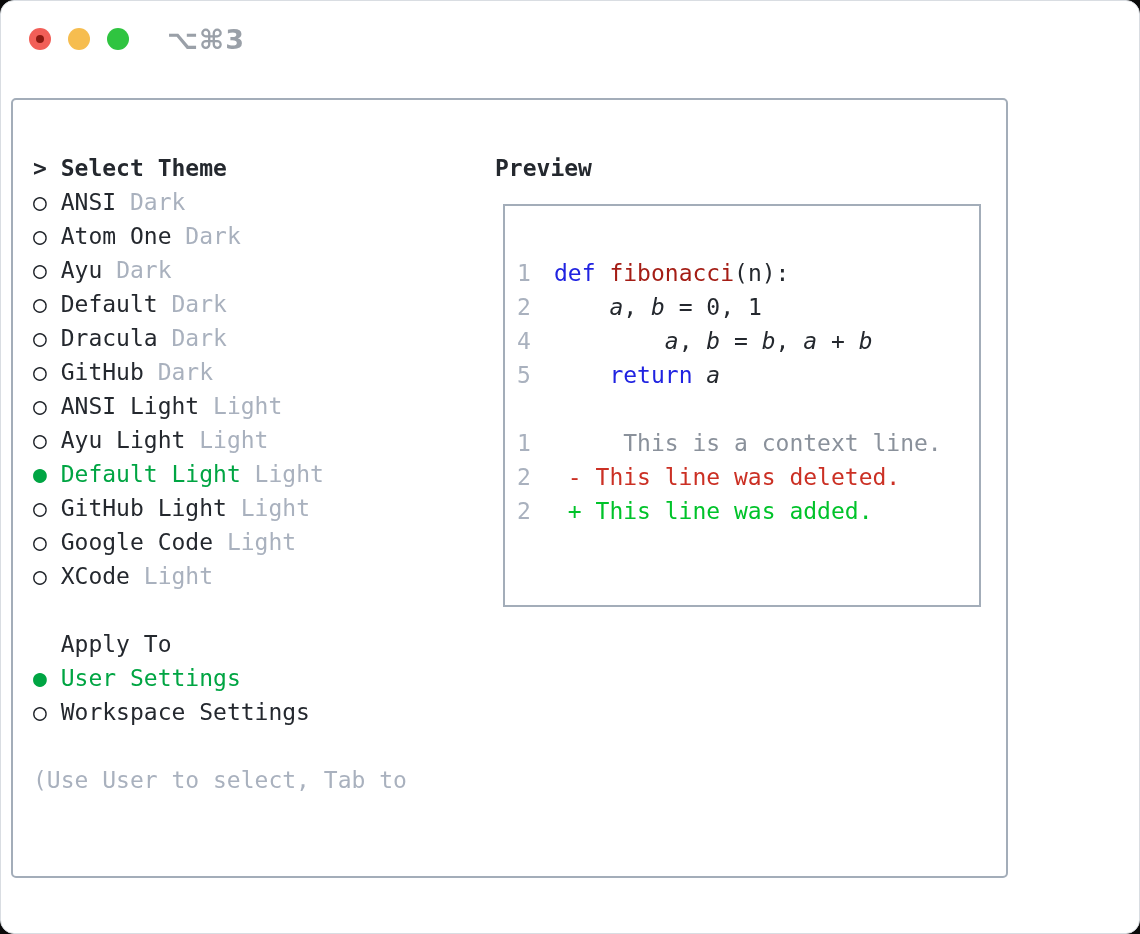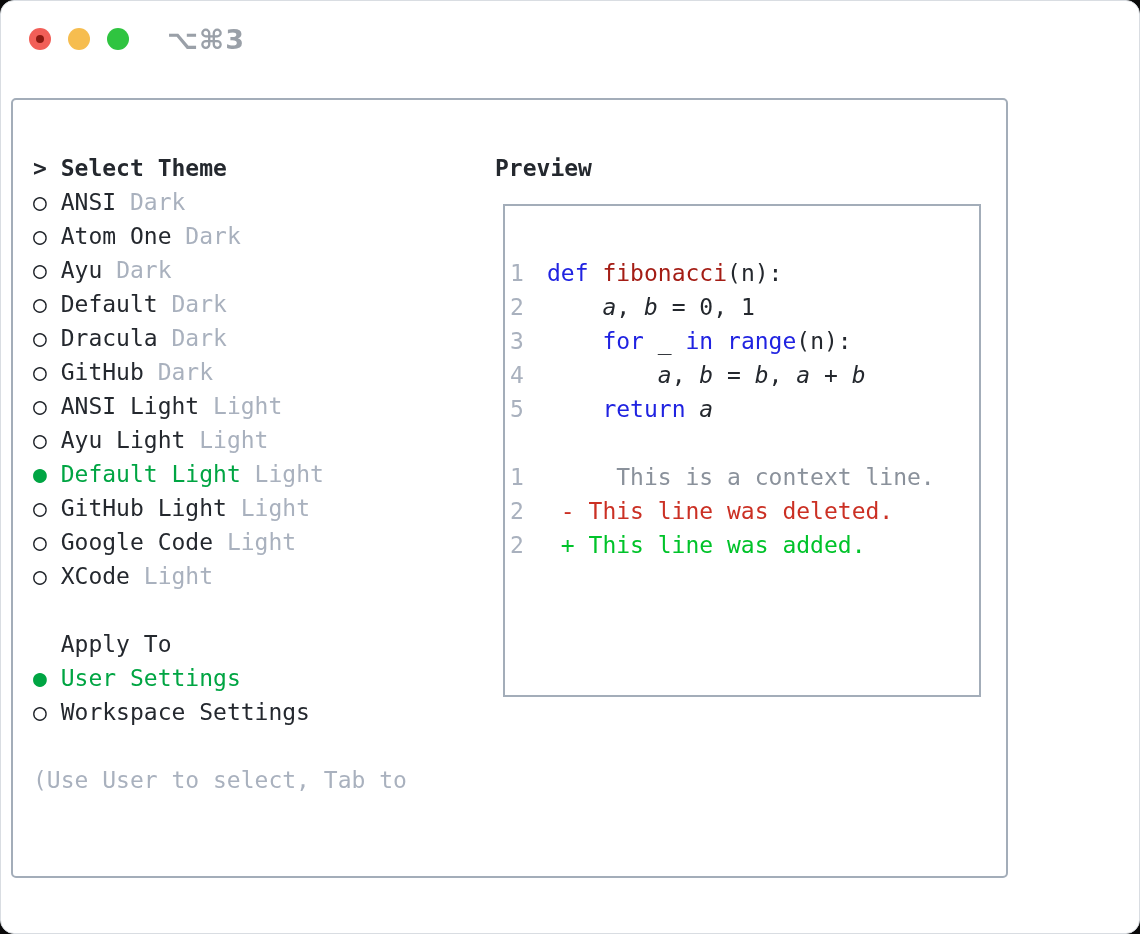--- a/index.html
+++ b/index.html
@@ -41,23 +41,23 @@
   .row.selected .marker, .row.selected .name, .row.selected .label{ color:var(--accent-green); }
   .row.spacer{ height:34px; }
   .row.hint{ color:var(--muted-gray); }
 
   
   .preview-title{
     position:absolute; left:482px; top:51px; height:34px; line-height:34px;
     font-size:23px; font-weight:bold; color:var(--text);
   }
   .preview-box{
-    position:absolute; left:490px; top:104px; width:478px; height:493px;
+    position:absolute; left:490px; top:104px; width:478px; height:403px;
     border:2px solid var(--panel-border); background:#fff;
-    padding:50px 0 0 5px; overflow:hidden;
+    padding:50px 0 0 12px; overflow:hidden;
   }
   .pline{ height:34px; line-height:34px; font-size:23px; white-space:pre; }
   .lnum{ display:inline-block; width:37px; color:var(--muted-gray); }
   .seg.plain{ color:var(--text); }
   .seg.keyword{ color:var(--keyword-blue); }
   .seg.function{ color:var(--function-red); }
   .seg.variable{ color:var(--text); font-style:italic; }
   .seg.context{ color:var(--context-gray);text-align:right; }
   .seg.deleted{ color:var(--deleted-red);margin-top:16px; }
   .seg.added{ color:var(--added-green); }
@@ -94,21 +94,20 @@
         <div class="row "><span class="marker"> </span><span> </span><span class="name">Apply To</span></div>
         <div class="row selected"><span class="marker">●</span><span> </span><span class="label name">User Settings</span></div>
         <div class="row "><span class="marker">○</span><span> </span><span class="label name">Workspace Settings</span></div>
         <div class="row spacer"></div>
         <div class="row hint">(Use User to select, Tab to</div>
       </div>
     <div class="preview-title">Preview</div>
     <div class="preview-box" id="preview">
         <div class="pline"><span class="lnum">1</span><span class="seg keyword">def</span><span class="seg plain"> </span><span class="seg function">fibonacci</span><span class="seg plain">(n):</span></div>
         <div class="pline"><span class="lnum">2</span><span class="seg plain">    </span><span class="seg variable">a</span><span class="seg plain">, </span><span class="seg variable">b</span><span class="seg plain"> = 0, 1</span></div>
-        <div class="pline"><span class="lnum">3</span><span class="seg plain">    </span><span class="seg keyword">for</span><span class="seg plain"> _ </span><span class="seg keyword">in</span><span class="seg plain"> </span><span class="seg keyword">range</span><span class="seg plain">(n):</span></div>
         <div class="pline"><span class="lnum">4</span><span class="seg plain">        </span><span class="seg variable">a</span><span class="seg plain">, </span><span class="seg variable">b</span><span class="seg plain"> = </span><span class="seg variable">b</span><span class="seg plain">, </span><span class="seg variable">a</span><span class="seg plain"> + </span><span class="seg variable">b</span></div>
         <div class="pline"><span class="lnum">5</span><span class="seg plain">    </span><span class="seg keyword">return</span><span class="seg plain"> </span><span class="seg variable">a</span></div>
         <div class="pline"><span class="lnum"></span></div>
         <div class="pline"><span class="lnum">1</span><span class="seg context">     This is a context line.</span></div>
         <div class="pline"><span class="lnum">2</span><span class="seg deleted"> - This line was deleted.</span></div>
         <div class="pline"><span class="lnum">2</span><span class="seg added"> + This line was added.</span></div>
       </div>
   </div>
 </div>
 

